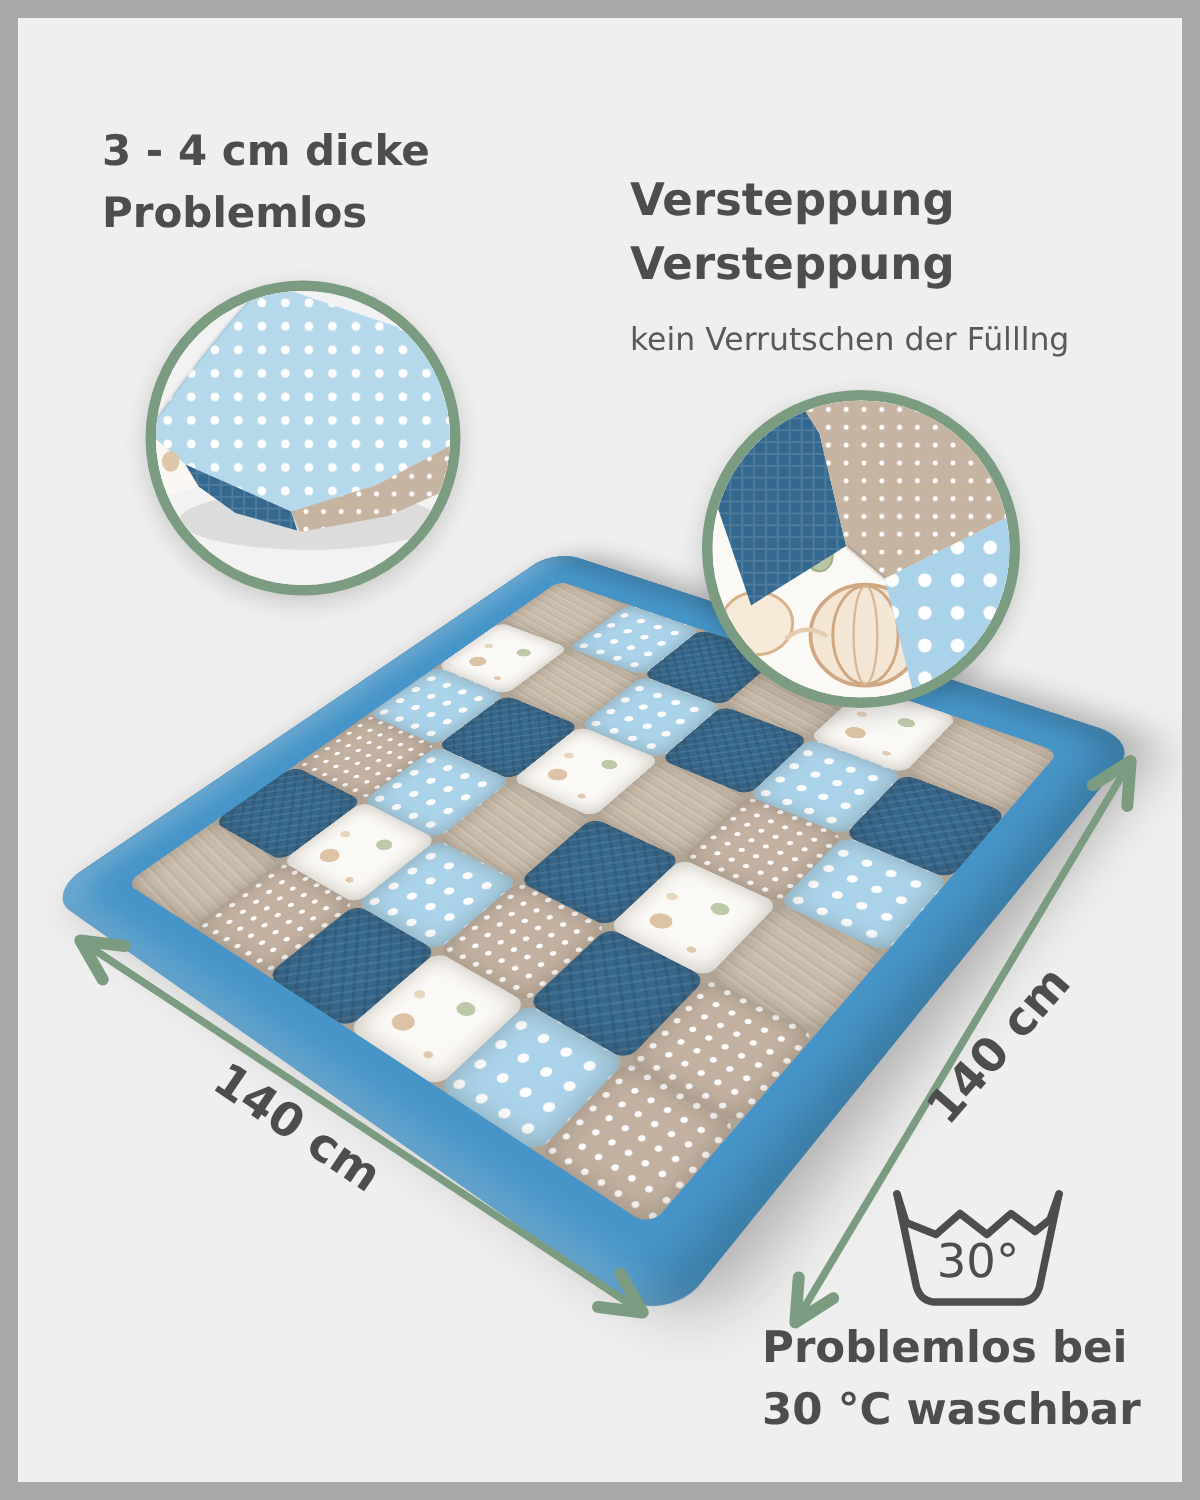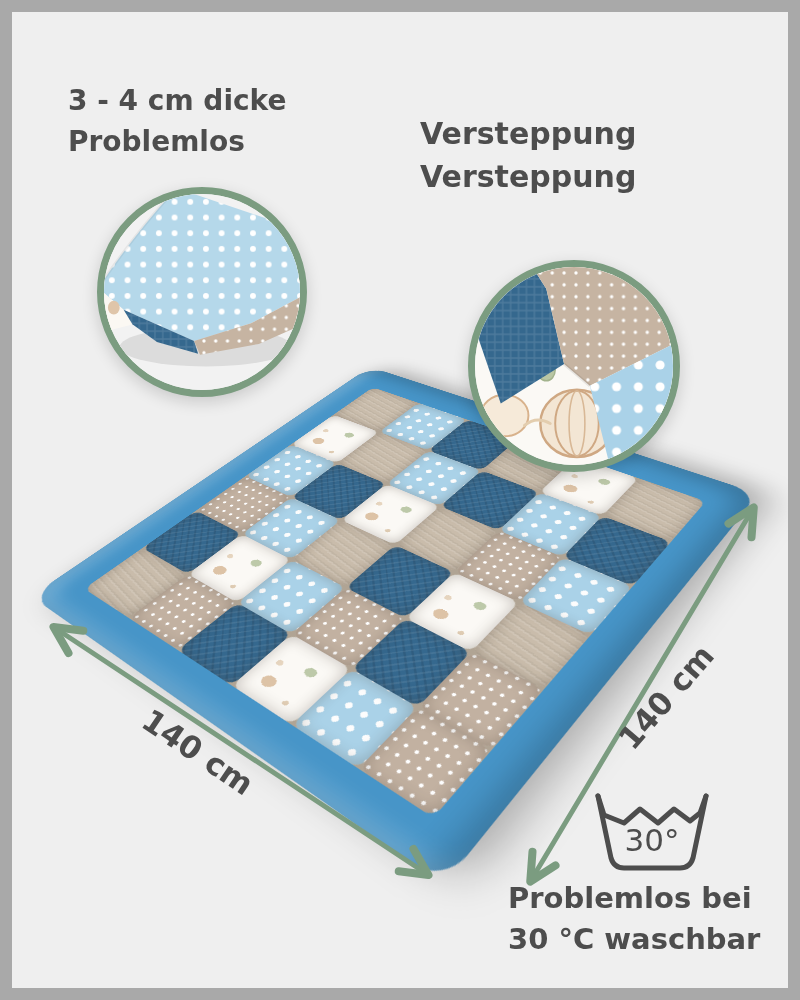--- a/index.html
+++ b/index.html
@@ -180,20 +180,21 @@
 </div>
 
 <div class="note note-padding">
   <div>3 - 4 cm dicke</div>
   <div>Problemlos</div>
 </div>
 
 <div class="note note-quilting">
   <div>Versteppung</div>
   <div>Versteppung</div>
+  <div class="sub">kein Verrutschen der Fülllng</div>
 </div>
 
 <div class="dim dim-left">140 cm</div>
 <div class="dim dim-right">140 cm</div>
 
 <svg class="wash-icon" viewBox="0 0 128 88">
   <g fill="none" stroke="#4d4d4d" stroke-width="5" stroke-linecap="round" stroke-linejoin="round">
     <path d="M10,5 L23,67 Q26,77 36,77 L92,77 Q102,77 105,67 L118,5"></path>
     <path d="M10,5 L16,24 L36,32 L52,18 L70,32 L86,18 L102,30 L112,22 L118,5"></path>
   </g>

